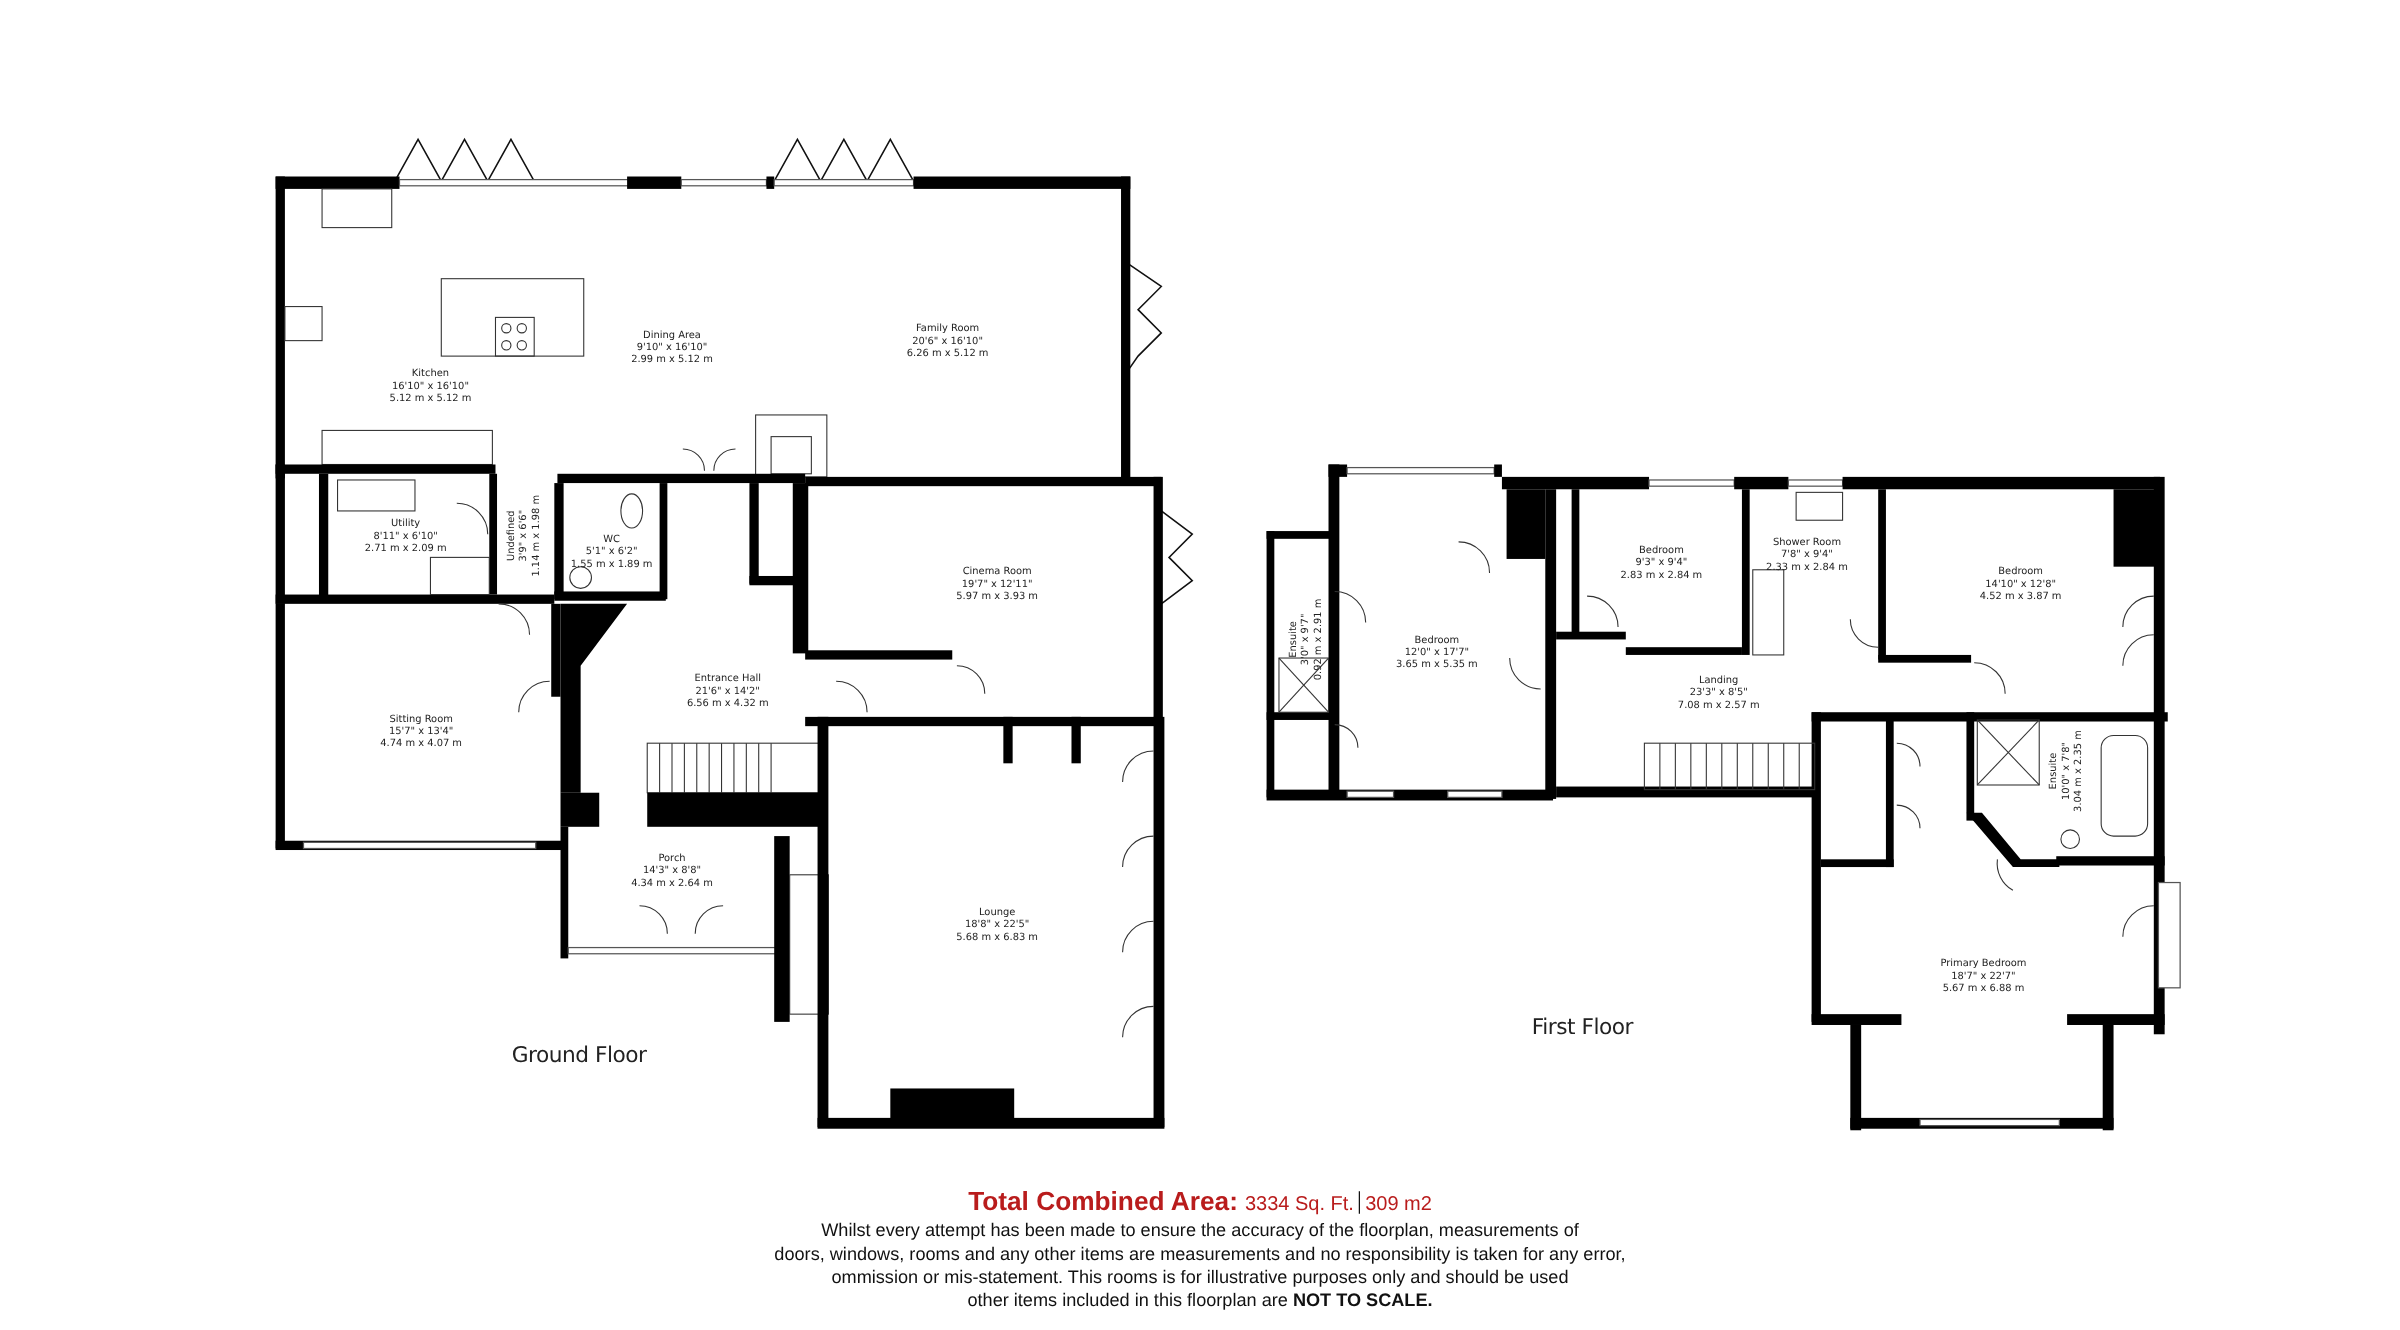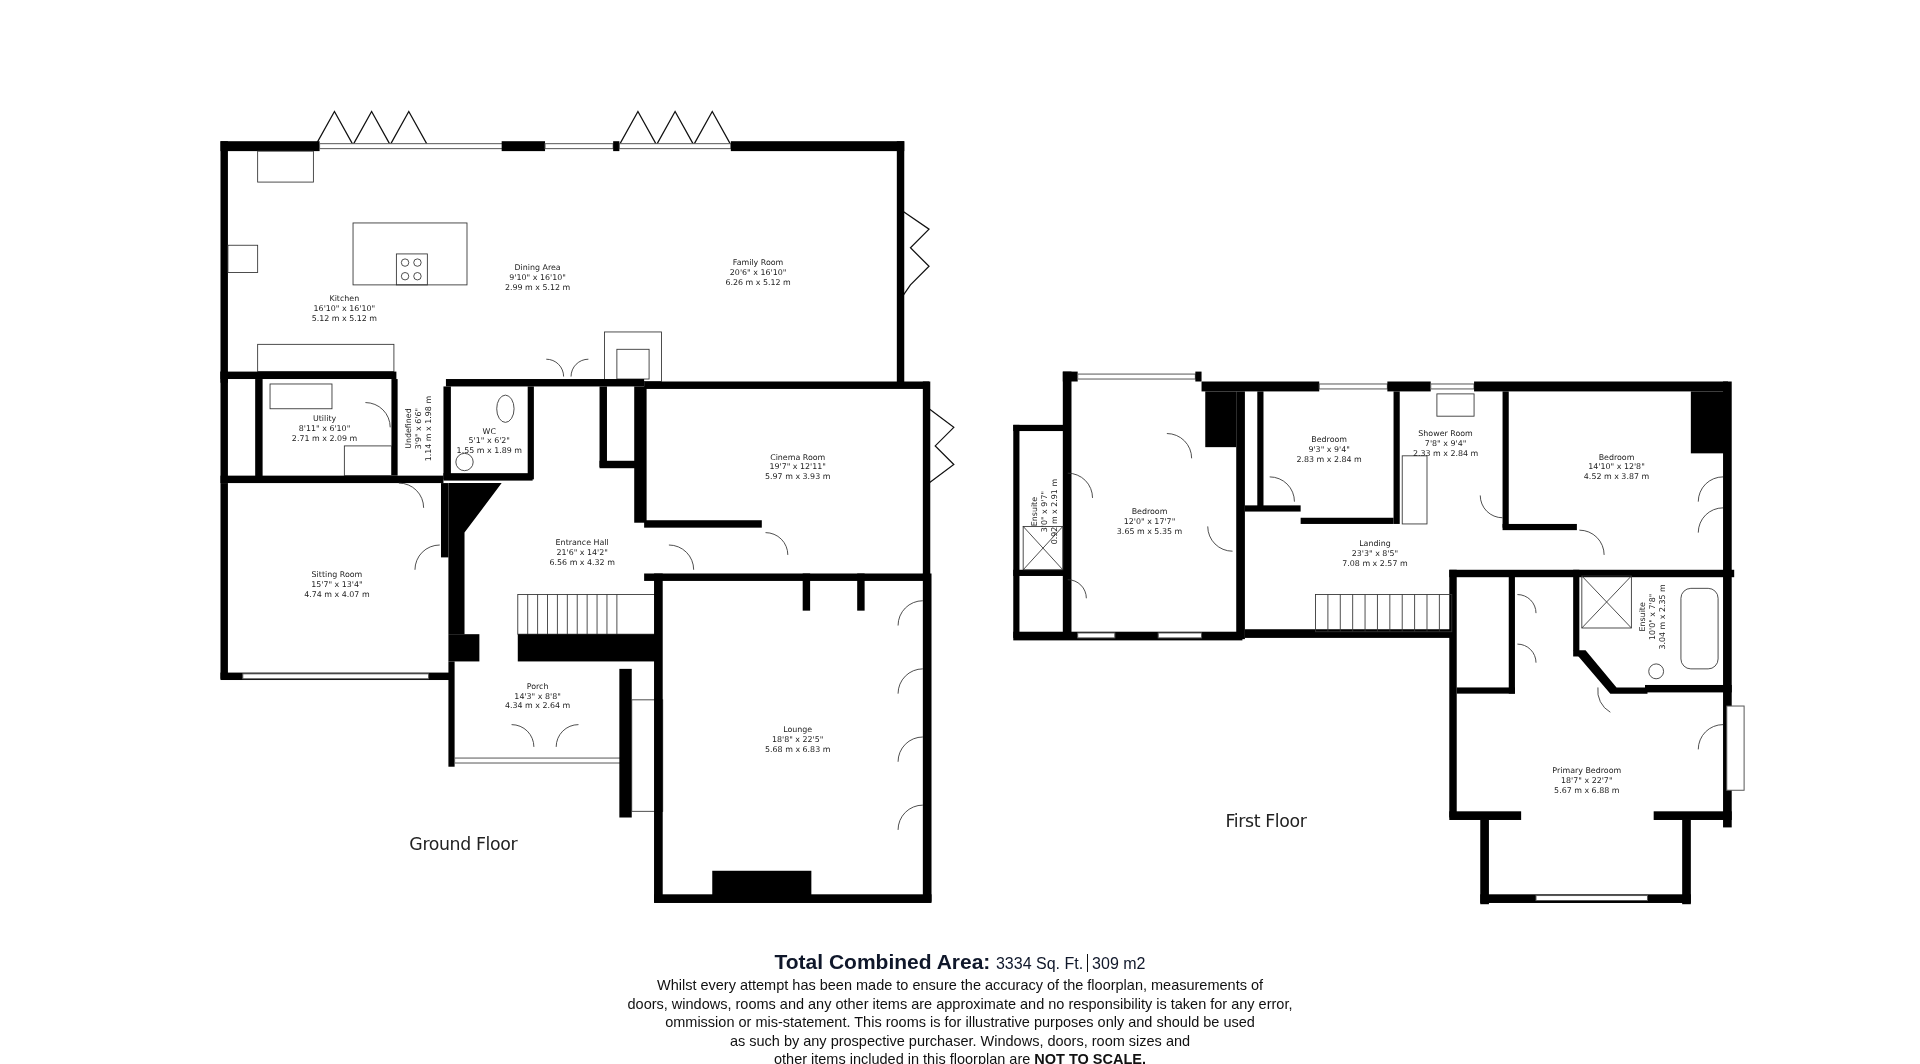--- a/index.html
+++ b/index.html
@@ -5,21 +5,21 @@
   html, body { margin: 0; padding: 0; background: #ffffff; }
   body { width: 1920px; height: 1064px; position: relative; overflow: hidden; font-family: "DejaVu Sans", sans-serif; color: #111; }
   #plan { position: absolute; left: 0; top: 0; width: 1920px; height: 1064px; }
   .wall { fill: #000; }
   .line { stroke: #111; stroke-width: 1; fill: none; }
   .thin { stroke: #333; stroke-width: 0.7; fill: none; }
   .win { fill: #fff; stroke: #555; stroke-width: 0.8; }
   .rlabel { font-family: "DejaVu Sans", sans-serif; font-size: 6.4px; fill: #222; text-anchor: middle; }
   .floor-label { font-family: "DejaVu Sans", sans-serif; font-size: 14px; fill: #222; text-anchor: middle; letter-spacing: -0.3px; }
   #footer { position: absolute; left: 560px; width: 800px; top: 950px; text-align: center; font-family: "Liberation Sans", sans-serif; }
-  #footer .total { font-size: 20px; line-height: 24px; color: #0f172a; }
+  #footer .total { font-size: 20px; line-height: 24px; color: #b91c1c; }
   #footer .total b { font-weight: bold; font-size: 21px; }
   #footer .total .area { font-size: 16px; }
   #footer .total .sep { display: inline-block; width: 1px; height: 18px; background: #111; vertical-align: -3px; margin: 0 4px; }
   #footer .disclaimer { font-size: 14.5px; line-height: 18.5px; color: #111; }
   #footer .disclaimer b { font-weight: bold; }
 </style>
 </head>
 <body>
 
 <svg id="plan" viewBox="0 0 1550 859" preserveAspectRatio="none" xmlns="http://www.w3.org/2000/svg">
@@ -318,18 +318,17 @@
   </g>
 </svg>
 
 <div id="footer">
   <div class="total">
     <b>Total Combined Area:</b>
     <span class="area">3334 Sq. Ft.</span><span class="sep"></span><span class="area">309 m2</span>
   </div>
   <div class="disclaimer">
     <div>Whilst every attempt has been made to ensure the accuracy of the floorplan, measurements of</div>
-    <div>doors, windows, rooms and any other items are approximate and no responsibility is taken for any error,</div>
+    <div>doors, windows, rooms and any other items are measurements and no responsibility is taken for any error,</div>
     <div>ommission or mis-statement. This rooms is for illustrative purposes only and should be used</div>
-    <div>as such by any prospective purchaser. Windows, doors, room sizes and</div>
     <div><span>other items included in this floorplan are </span><b>NOT TO SCALE.</b></div>
   </div>
 </div>
 
 </body></html>

